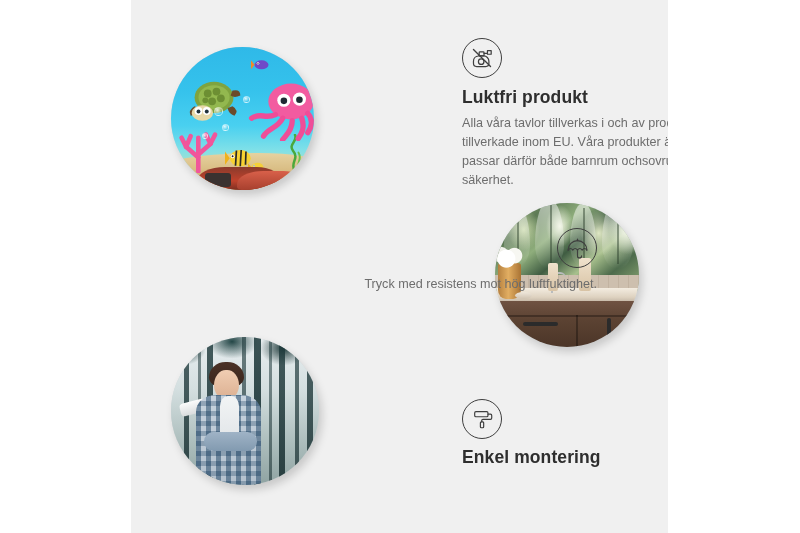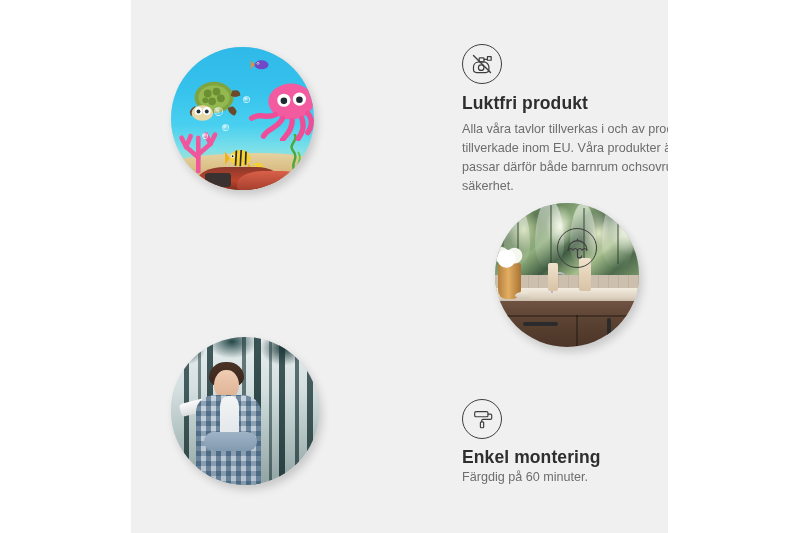--- a/index.html
+++ b/index.html
@@ -246,21 +246,21 @@
     line-height: 1.2;
   }
   .f-desc {
     color: #6d6d6d;
     font-size: 12.6px;
     line-height: 1.52;
     margin: 0;
   }
 
   
-  #feat-odorless { left: 331px; top: 44px; width: 300px; text-align: left; }
+  #feat-odorless { left: 331px; top: 38px; width: 300px; text-align: left; }
   #feat-odorless .icon-circle { margin-bottom: 9px; }
   #feat-odorless .f-title { margin-bottom: 6px; }
 
   
   #feat-waterproof { left: 200px; top: 228px; width: 266px; text-align: right; }
   #feat-waterproof .icon-wrap { display:flex; justify-content:flex-end; margin-bottom: 7px; }
   #feat-waterproof .f-title { margin-bottom: 5px; }
 
   
   #feat-assembly { left: 331px; top: 399px; width: 280px; text-align: left; }
@@ -447,28 +447,28 @@
       <div class="icon-wrap">
         <div class="icon-circle">
           <svg width="25" height="25" viewBox="0 0 32 32" fill="none" stroke="#3e3e3e" stroke-width="1.5" stroke-linecap="round" stroke-linejoin="round">
             <path d="M4 18 A12 12 0 0 1 28 18"></path>
             <path d="M4 18 q3 -4 6 0 q3 -4 6 0 q3 -4 6 0 q3 -4 6 0"></path>
             <path d="M16 18 v7.5 a2.6 2.6 0 0 0 5.2 0"></path>
             <path d="M16 6 v-2"></path>
           </svg>
         </div>
       </div>
+      <div class="f-desc">Tryck med resistens mot hög luftfuktighet.</div>
     </div>
 
     <div class="feature" id="feat-assembly">
       <div class="icon-circle">
         <svg width="25" height="25" viewBox="0 0 32 32" fill="none" stroke="#3e3e3e" stroke-width="1.5" stroke-linecap="round" stroke-linejoin="round">
           <rect x="6" y="6" width="17" height="6.5" rx="1.6"></rect>
           <path d="M23 9.2 h3.2 a1.6 1.6 0 0 1 1.6 1.6 v3.4 a1.6 1.6 0 0 1 -1.6 1.6 h-9.6 a1.6 1.6 0 0 0 -1.6 1.6 v1.6"></path>
           <rect x="13.3" y="19" width="4.2" height="7.6" rx="1.2"></rect>
         </svg>
       </div>
       <div class="f-title">Enkel montering</div>
-      <div class="f-desc">Färgdig på 60 minuter.</div>
     </div>
 
   </div>
 </div>
 
 </body></html>

